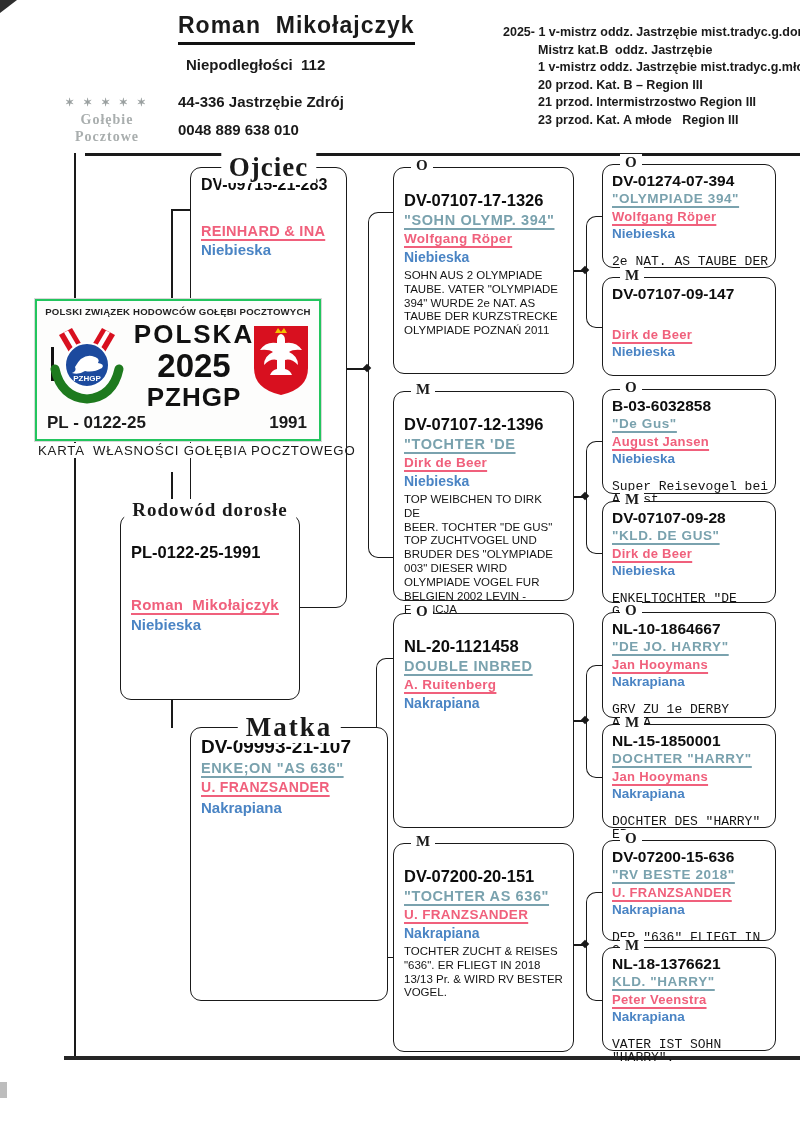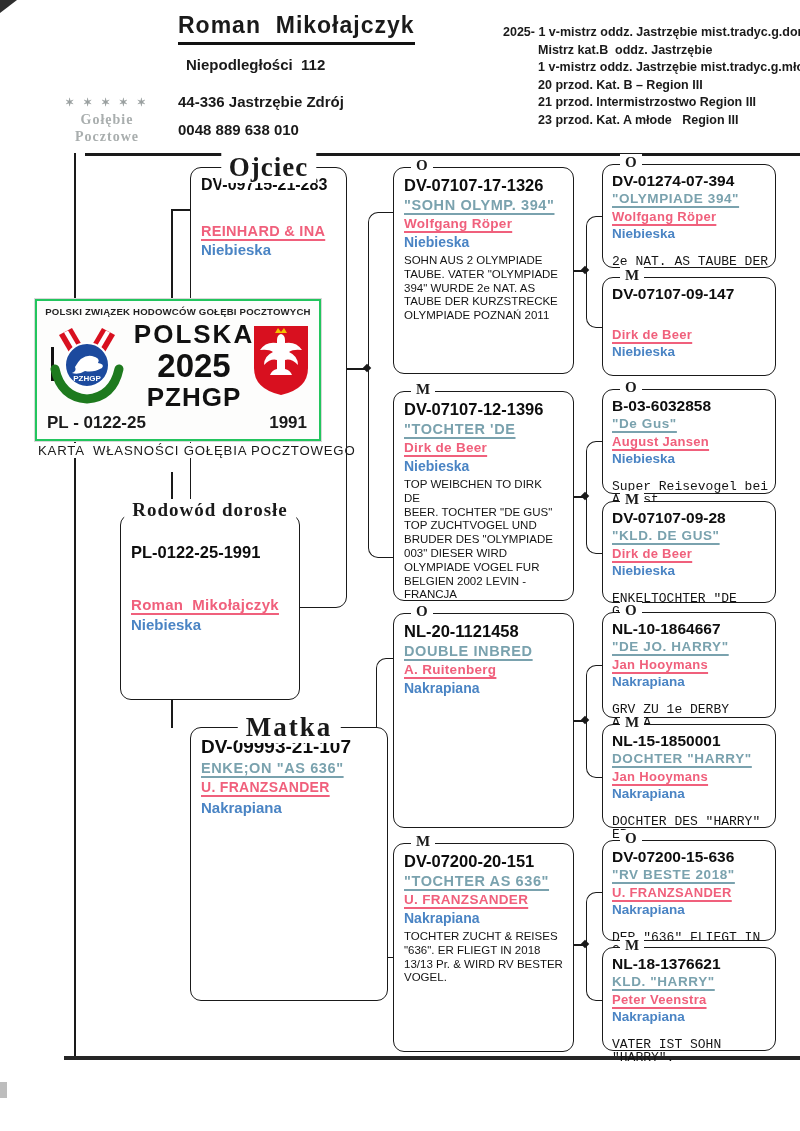--- a/index.html
+++ b/index.html
@@ -23,21 +23,21 @@
   .om{position:absolute;top:-11px;left:17px;background:#fff;padding:0 5px;z-index:3;
       font-family:"Liberation Serif",serif;font-size:15px;font-weight:bold;}
   .box-title{position:absolute;top:-16px;left:50%;transform:translateX(-50%);background:#fff;
       padding:0 8px;font-family:"Liberation Serif",serif;font-weight:bold;white-space:nowrap;z-index:3;}
   .ring{font-weight:bold;color:#0d0d0d;}
   .u{text-decoration:underline;text-decoration-thickness:2px;text-underline-offset:3px;}
   .teal{color:#7aa2ae;font-weight:bold;letter-spacing:0.6px;}
   .pink{color:#f0607c;font-weight:bold;letter-spacing:0.3px;}
   .blue{color:#4a84c4;font-weight:bold;}
   .bdesc{color:#141414;white-space:pre-line;}
-  .mid .ring{font-size:16.5px;}
+  .mid .ring{font-size:16.5px;margin-top:15px;}
   .mid .bname{font-size:14.5px;margin-top:2px;min-height:18px;}
   .mid .bbreeder{font-size:13.5px;margin-top:1px;}
   .mid .bcolor{font-size:14px;margin-top:3px;}
   .mid .bdesc{font-size:11.5px;line-height:13.8px;margin-top:4px;}
   .gg .ring{font-size:15.5px;}
   .gg .bname{font-size:13.5px;margin-top:1px;min-height:17px;}
   .gg .bbreeder{font-size:13px;margin-top:1px;}
   .gg .bcolor{font-size:13.5px;margin-top:2px;}
   .gg .bdesc{font-size:13px;line-height:13px;margin-top:14px;font-family:Liberation Mono, monospace;}
   

